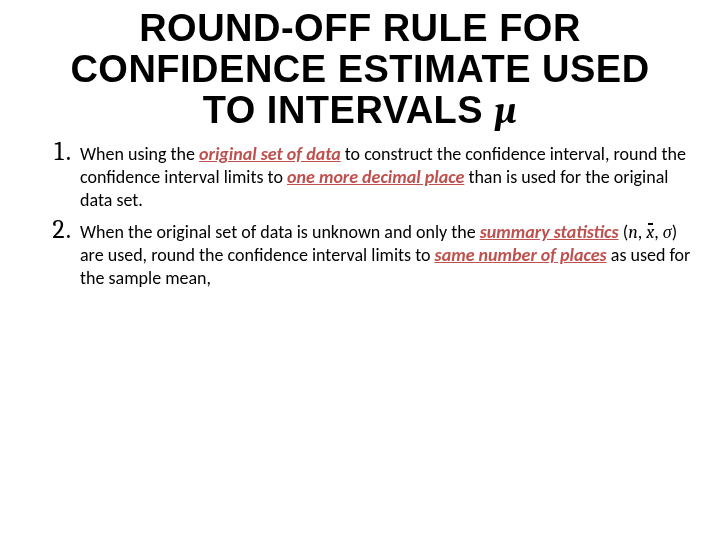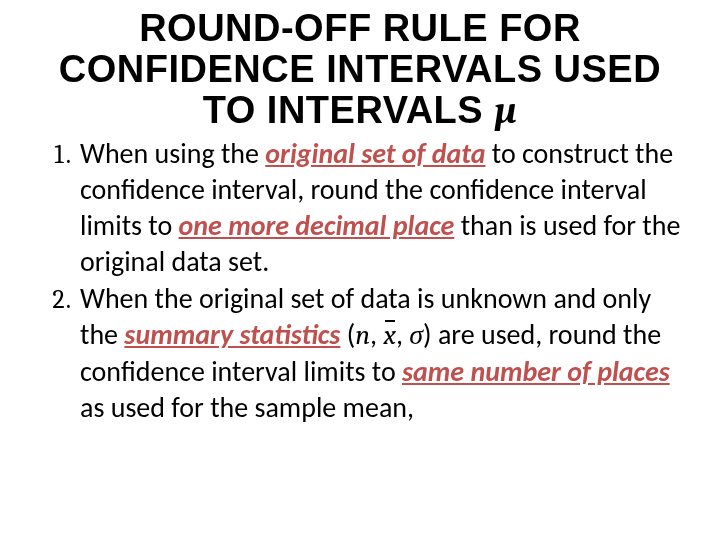--- a/index.html
+++ b/index.html
@@ -28,21 +28,21 @@
     margin: 0 0 4px 0;
   }
   .title .mu {
     font-family: Cambria, "Times New Roman", serif;
     font-style: italic;
     font-weight: 700;
   }
   ol.rules {
     margin: 0;
     padding: 0 10px 0 58px;
-    font-size: 28px;
+    font-size: 18px;
     line-height: 1.28;
     list-style: decimal;
   }
   ol.rules li {
     margin: 0 0 2px 0;
     padding-left: 4px;
   }
   ol.rules li::marker {
     font-family: Cambria, "Times New Roman", serif;
     font-size: 26px;
@@ -73,21 +73,21 @@
     background: #000;
   }
 </style>
 </head>
 <body>
 
 <div class="slide">
 
   <h1 class="title">
     <span>ROUND-OFF RULE FOR</span><br>
-    <span>CONFIDENCE INTERVALS USED</span><br>
+    <span>CONFIDENCE ESTIMATE USED</span><br>
     <span>TO INTERVALS </span><span class="mu">µ</span>
   </h1>
 
   <ol class="rules">
 
     <li>
       <span>When using the </span><span class="emph">original set of data</span><span> to construct the confidence interval, round the confidence interval limits to </span><span class="emph">one more decimal place</span><span> than is used for the original data set.</span>
     </li>
 
     <li>

